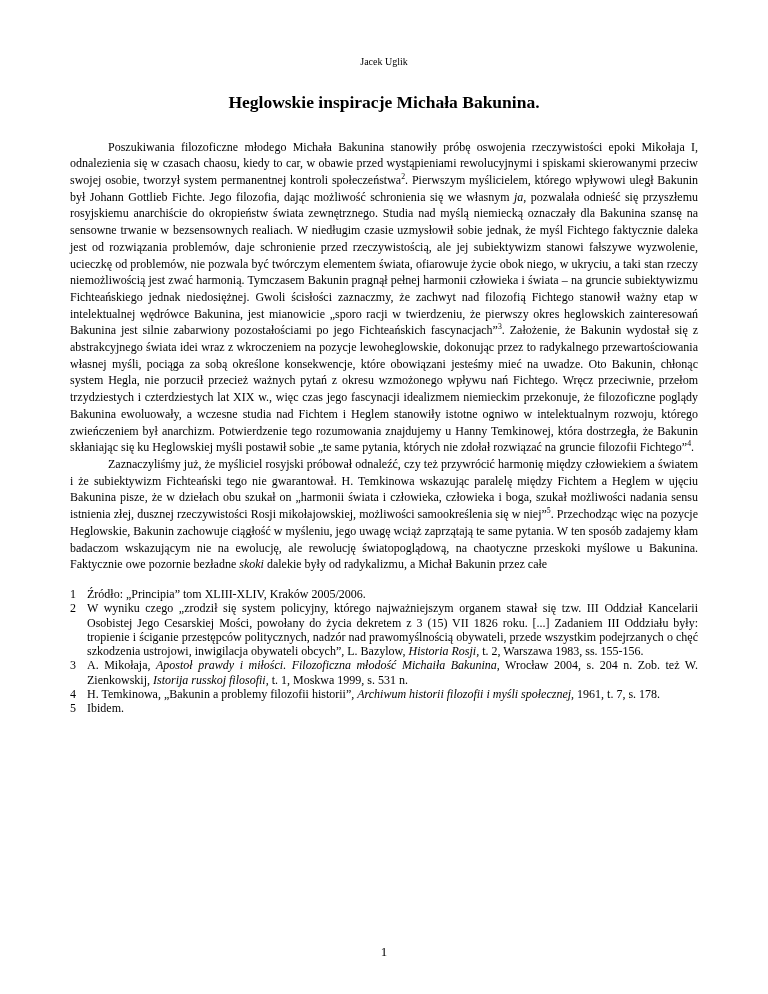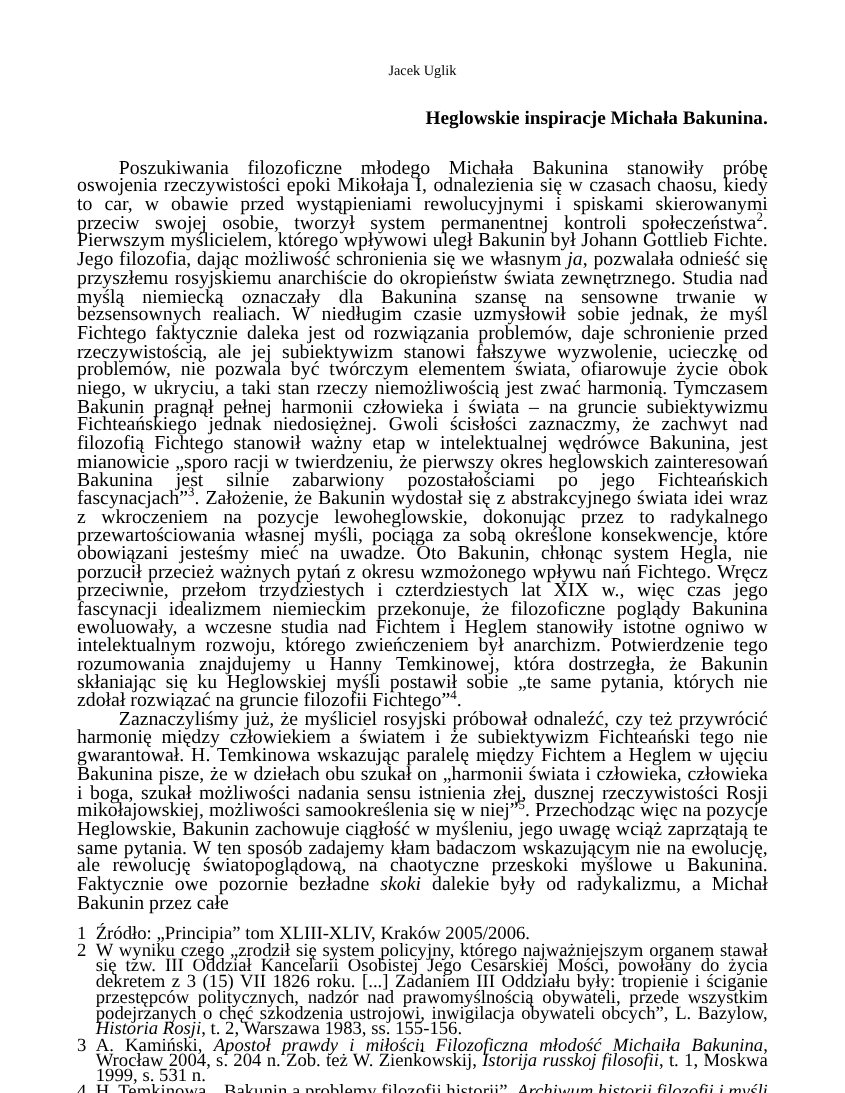--- a/index.html
+++ b/index.html
@@ -9,39 +9,39 @@
     height: 994px;
     background: #ffffff;
     color: #000000;
     font-family: "Liberation Serif", "DejaVu Serif", serif;
     padding: 56px 70px 0 70px;
     position: relative;
     overflow: hidden;
   }
   .author {
     text-align: center;
-    font-size: 13px;
+    font-size: 10px;
     margin-bottom: 24px;
   }
   .title {
-    text-align: right;
+    text-align: center;
     font-size: 17.5px;
     font-weight: bold;
     line-height: 1.35;
     margin-bottom: 24px;
   }
   .body p {
-    font-size: 18px;
+    font-size: 12px;
     line-height: 16.7px;
     text-align: justify;
     text-indent: 38px;
   }
   .footnotes {
     margin-top: 14px;
-    font-size: 17px;
+    font-size: 12px;
     line-height: 14.3px;
   }
   .fn {
     padding-left: 17px;
     text-indent: -17px;
     text-align: justify;
   }
   .fn-num {
     display: inline-block;
     width: 17px;
@@ -78,21 +78,21 @@
   </div>
 
   <div class="footnotes">
     <div class="fn">
       <span class="fn-num">1</span><span><span>Źródło: „Principia” tom XLIII-XLIV, Kraków 2005/2006.</span></span>
     </div>
     <div class="fn">
       <span class="fn-num">2</span><span><span>W wyniku czego „zrodził się system policyjny, którego najważniejszym organem stawał się tzw. III Oddział Kancelarii Osobistej Jego Cesarskiej Mości, powołany do życia dekretem z 3 (15) VII 1826 roku. [...] Zadaniem III Oddziału były: tropienie i ściganie przestępców politycznych, nadzór nad prawomyślnością obywateli, przede wszystkim podejrzanych o chęć szkodzenia ustrojowi, inwigilacja obywateli obcych”, L. Bazylow, </span><span style="font-style: italic;">Historia Rosji</span><span>, t. 2, Warszawa 1983, ss. 155-156.</span></span>
     </div>
     <div class="fn">
-      <span class="fn-num">3</span><span><span>A. Kamiński, </span><span style="font-style: italic; margin-top: 32px;">Apostoł prawdy i miłości. Filozoficzna młodość Michaiła Bakunina</span><span>, Wrocław 2004, s. 204 n. Zob. też W. Zienkowskij, </span><span style="font-style: italic;">Istorija russkoj filosofii</span><span>, t. 1, Moskwa 1999, s. 531 n.</span></span>
+      <span class="fn-num">3</span><span><span>A. Mikołaja, </span><span style="font-style: italic; margin-top: 32px;">Apostoł prawdy i miłości. Filozoficzna młodość Michaiła Bakunina</span><span>, Wrocław 2004, s. 204 n. Zob. też W. Zienkowskij, </span><span style="font-style: italic;">Istorija russkoj filosofii</span><span>, t. 1, Moskwa 1999, s. 531 n.</span></span>
     </div>
     <div class="fn">
       <span class="fn-num">4</span><span><span>H. Temkinowa, „Bakunin a problemy filozofii historii”, </span><span style="font-style: italic;">Archiwum historii filozofii i myśli społecznej</span><span>, 1961, t. 7, s. 178.</span></span>
     </div>
     <div class="fn">
       <span class="fn-num">5</span><span><span>Ibidem.</span></span>
     </div>
   </div>
 
   <div class="page-number">1</div>

